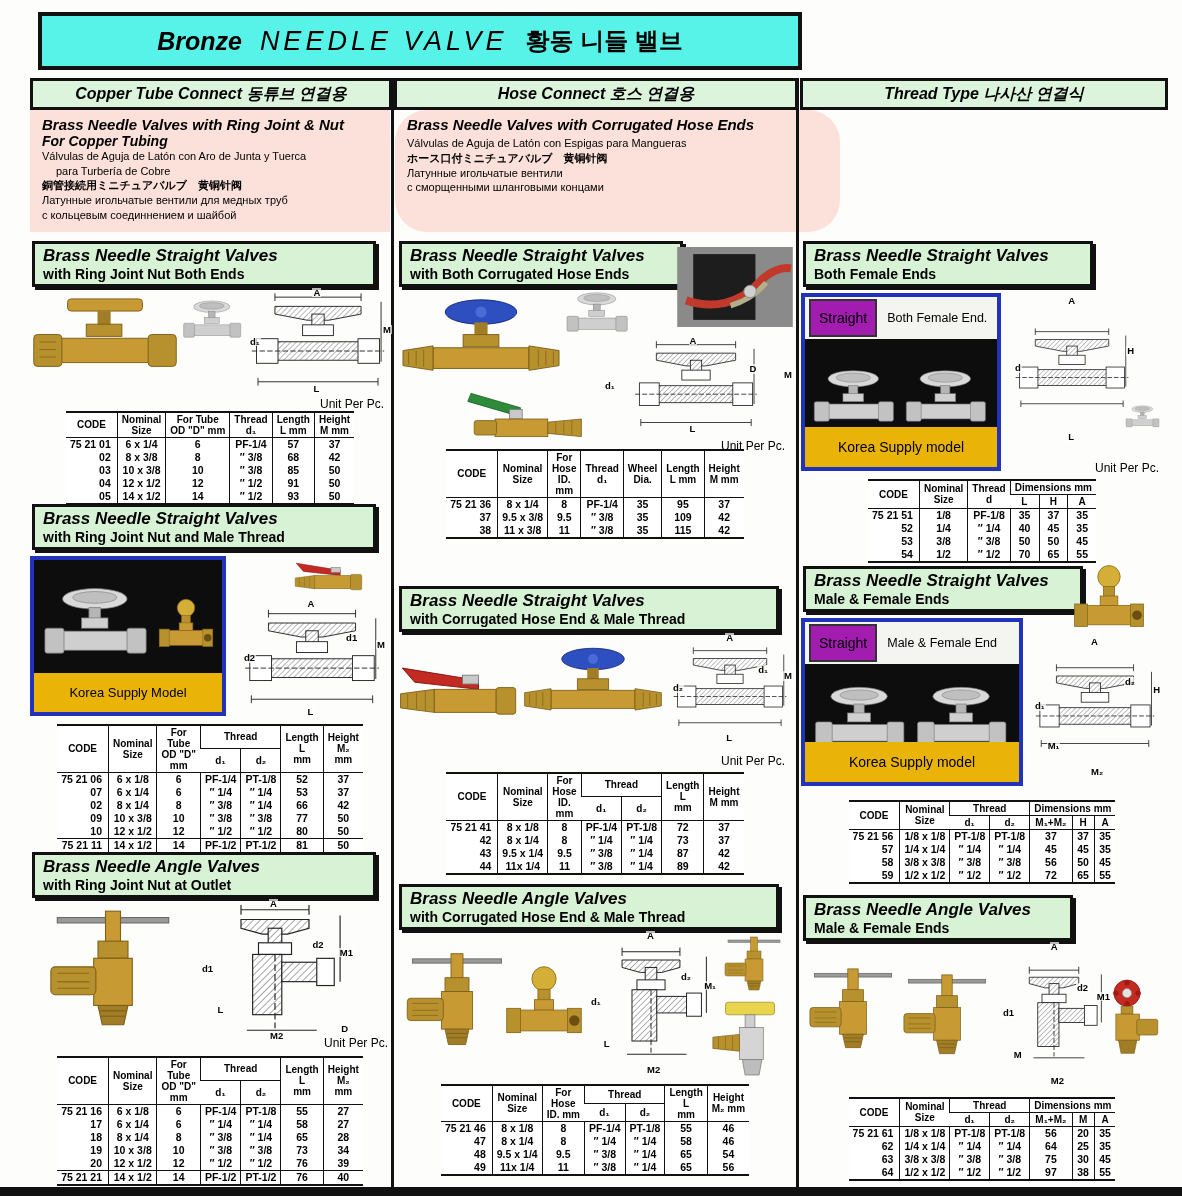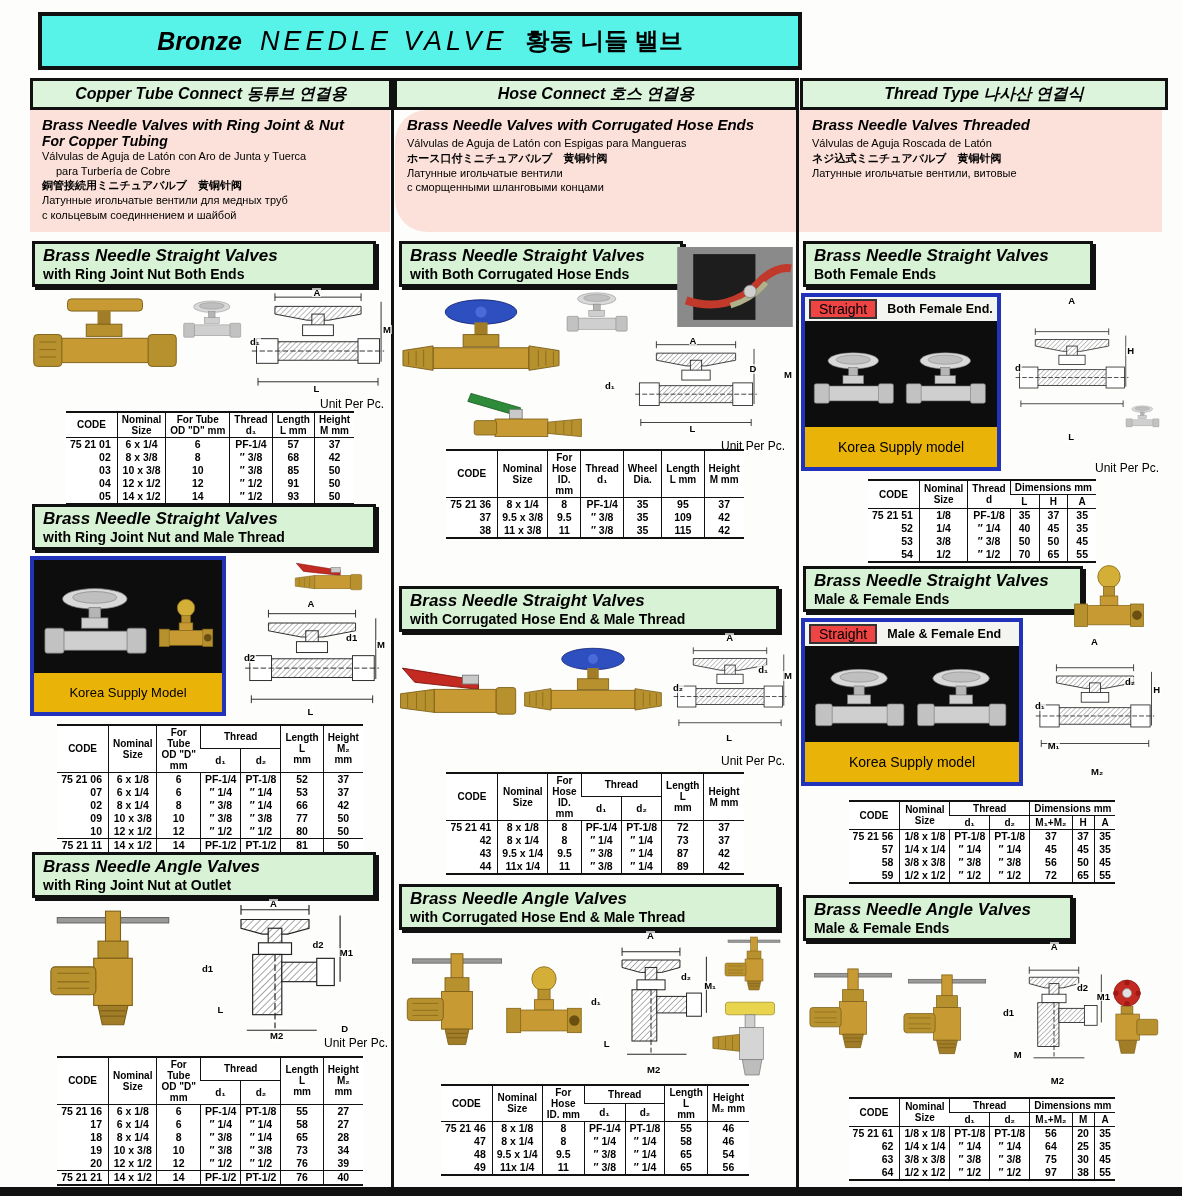--- a/index.html
+++ b/index.html
@@ -58,22 +58,22 @@
   .labels span:nth-child(3){bottom:-3px;left:46%;}
   .labels span:nth-child(4){top:46%;left:1px;}
   .labels span:nth-child(5){top:28%;right:17%;}
   .labels span:nth-child(6){bottom:17%;left:11%;}
   .labels span:nth-child(7){bottom:3%;right:1px;}
   .unit{position:absolute;font-weight:normal;font-size:12px;}
 
   
   .photo-box{border:4px solid #2233bb;background:#0d0d0d;position:absolute;box-sizing:border-box;}
   .photo-box .tag-row{background:#f4f4f0;display:flex;align-items:center;gap:10px;padding:2px 4px;}
-  .photo-box .tag{border:2px solid #333;background:#ef4444;font-size:14px;padding:0 8px;}
-  .photo-box .sub{font-size:12.5px;font-weight:bold;}
+  .photo-box .tag{border:2px solid #333;background:#a21caf;font-size:14px;padding:9px 8px;}
+  .photo-box .sub{font-size:12.5px;font-weight:normal;}
   .photo-box .caption{position:absolute;left:0;right:0;bottom:0;background:#eab308;
     text-align:center;font-size:14px;padding:12px 0;}
   .photo-inner{display:flex;align-items:center;justify-content:center;gap:6px;height:100%;}
 
   
   .tbl table{border-collapse:collapse;margin:2px auto 0 auto;background:#fff;
     border-top:2px solid #111;border-bottom:2px solid #111;}
   .tbl th{font-size:10px;font-weight:bold;white-space:pre-line;text-align:center;
     padding:1px 4px;border-left:1.3px solid #111;border-bottom:1.3px solid #111;line-height:1.1;}
   .tbl th:first-child,.tbl td:first-child{border-left:none;}
@@ -268,27 +268,20 @@
     <div class="ln">с кольцевым соединнением и шайбой</div>
   </div>
   <div class="intro in-m">
     <div class="bt">Brass Needle Valves  with Corrugated Hose Ends</div>
     <div class="intro-gap"></div>
     <div class="ln">Válvulas de Aguja de Latón con Espigas para Mangueras</div>
     <div class="ja">ホース口付ミニチュアバルブ　黄铜针阀</div>
     <div class="ln">Латунные игольчатые вентили</div>
     <div class="ln">с сморщенными шланговыми концами</div>
   </div>
-  <div class="intro in-r">
-    <div class="bt">Brass Needle Valves   Threaded</div>
-    <div class="intro-gap"></div>
-    <div class="ln">Válvulas de Aguja Roscada de Latón</div>
-    <div class="ja">ネジ込式ミニチュアバルブ　黄铜针阀</div>
-    <div class="ln">Латунные игольчатые вентили, витовые</div>
-  </div>
 
   <div class="vline vl1"></div>
   <div class="vline vl2"></div>
 
   <div class="col col-l">
 
     <div class="sec" style="height:260px;">
       <div class="sec-title">
         <div class="st1">Brass Needle Straight Valves</div>
         <div class="st2">with Ring Joint Nut  Both Ends</div>

